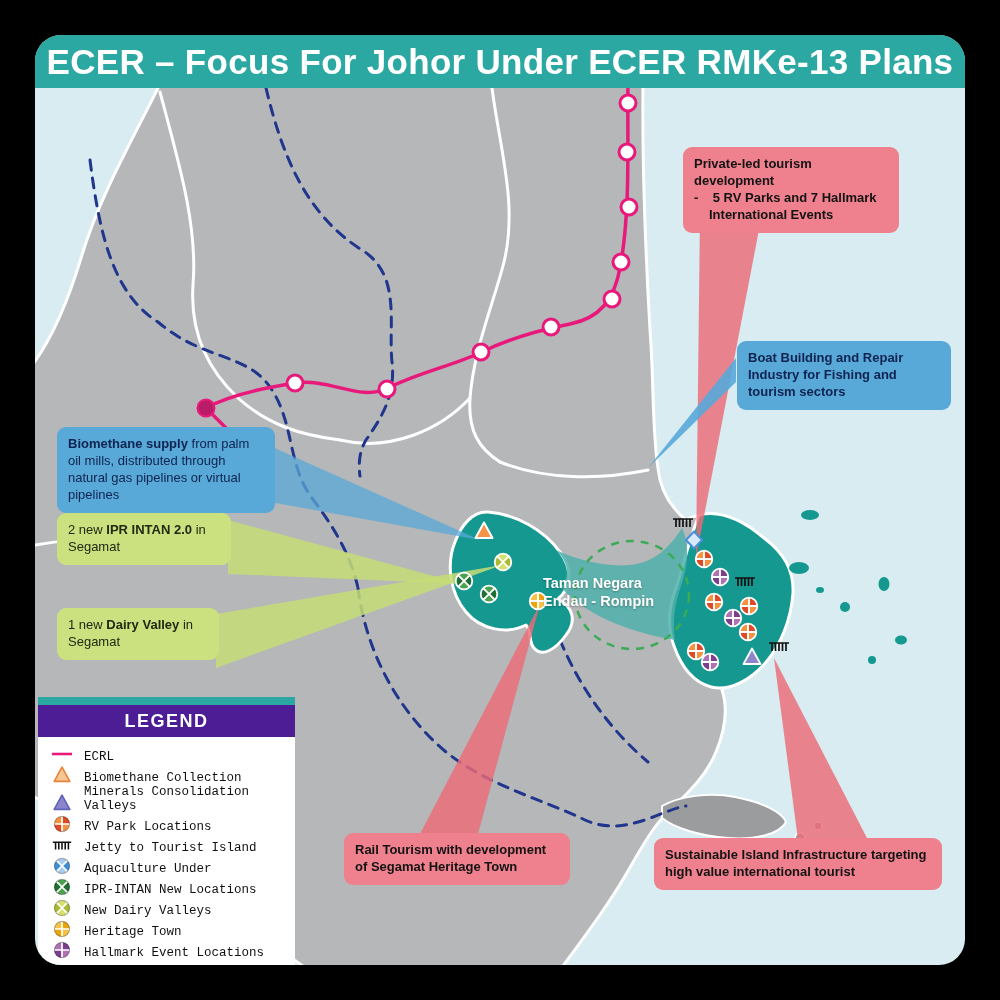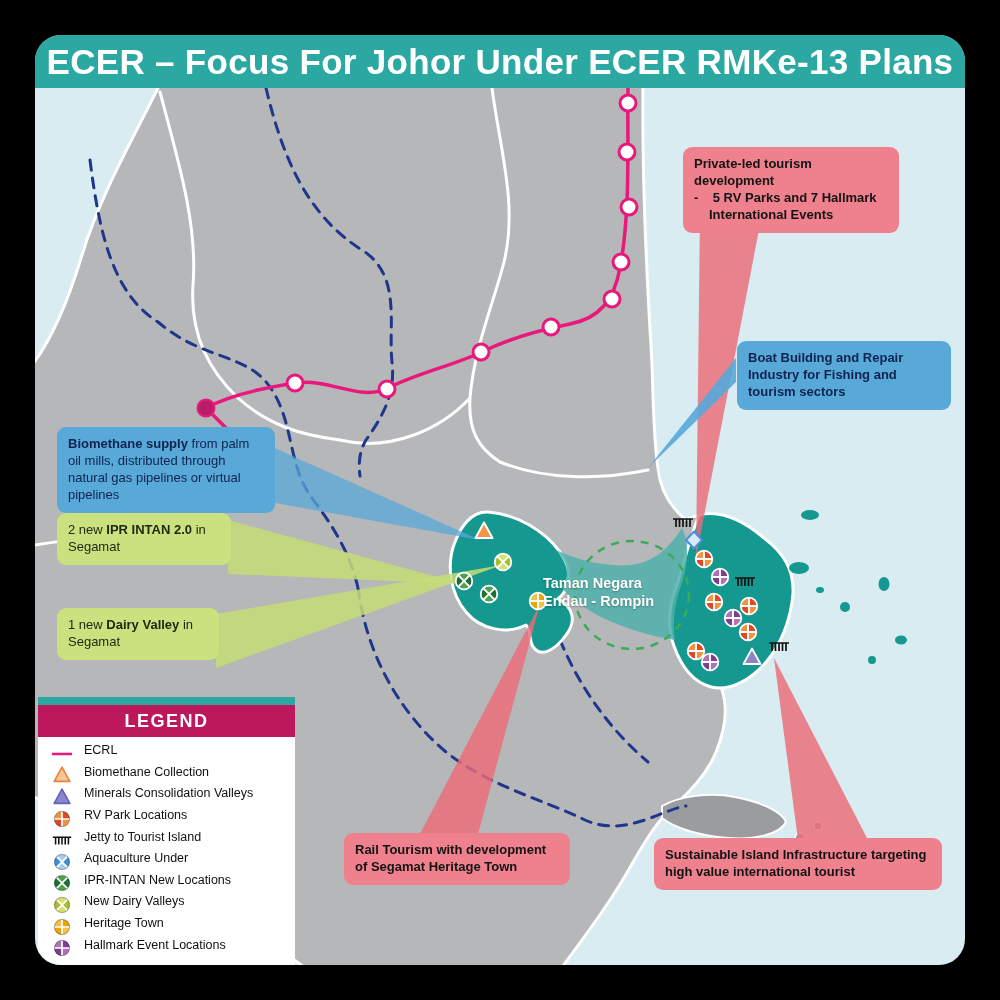--- a/index.html
+++ b/index.html
@@ -31,29 +31,29 @@
   .callout.blue  { background:#58A8D8; color:#0F2350; }
   .callout.blue.bold { font-weight:bold; }
   .callout.green { background:#CBE180; color:#202a10; font-size:13px; }
   .hang { margin-left:15px; }
   .prewrap { white-space:pre-wrap; }
   .legend {
     position:absolute; left:3px; top:662px; width:257px; height:268px; z-index:4;
     background:#2BA8A2; display:flex; flex-direction:column;
   }
   .legend-title-bar {
-    margin-top:8px; background:#be185d; height:32px; flex:0 0 32px;
+    margin-top:8px; background:#4c1d95; height:32px; flex:0 0 32px;
     display:flex; align-items:center; justify-content:center;
   }
   .legend-title { color:#fff; font-weight:bold; font-size:18px; letter-spacing:1.5px; }
   .legend-body {
     background:#fff; flex:1; padding:6px 6px 6px 12px;
     display:flex; flex-direction:column; justify-content:space-around;
   }
-  .lrow { display:flex; align-items:flex-start; gap:10px; }
+  .lrow { display:flex; align-items:flex-end; gap:10px;font-family:Liberation Mono, monospace; }
   .licon { width:24px; height:21px; flex:0 0 24px; display:flex; align-items:center; justify-content:center; }
   .llabel { font-size:12.5px; color:#101010; }
 </style>
 </head>
 <body>
 
 <div class="card">
 
   <div class="header">
     <h1>ECER – Focus For Johor Under ECER RMKe-13 Plans</h1>

